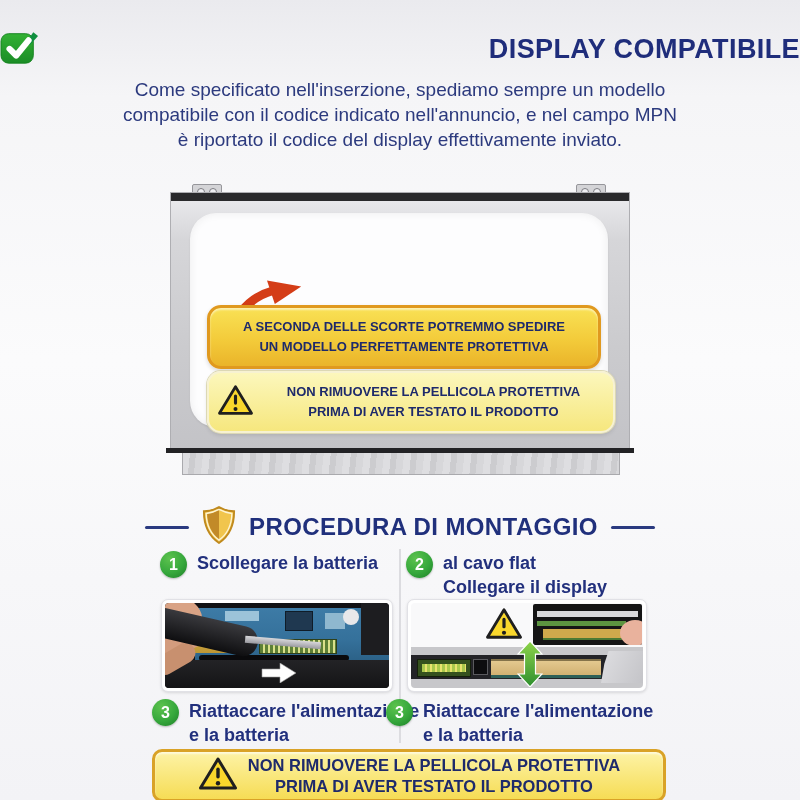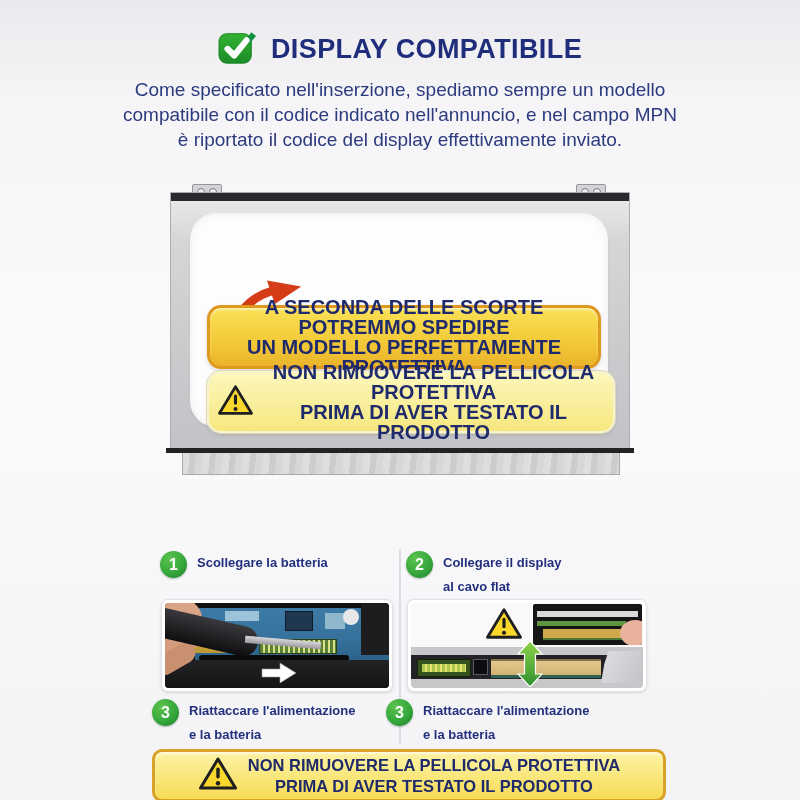--- a/index.html
+++ b/index.html
@@ -1,21 +1,21 @@
 <!DOCTYPE html>
 <html><head>
 <meta charset="utf-8">
 <style>
   html,body{margin:0;padding:0;}
   body{width:800px;height:800px;font-family:"Liberation Sans", sans-serif;}
   .canvas{position:relative;width:800px;height:800px;overflow:hidden;
     background:linear-gradient(180deg,#eaeaee 0%,#f5f5f7 12%,#fbfbfc 45%,#f3f3f6 100%);}
 
   
-  .header{position:absolute;top:28px;left:0;width:100%;display:flex;justify-content:center;align-items:center;gap:13px;}
+  .header{position:absolute;top:28px;left:0;width:100%;display:flex;justify-content:space-between;align-items:center;gap:13px;}
   .title{font-size:27px;font-weight:bold;color:#1f2d7b;letter-spacing:.4px;}
 
   
   .intro{position:absolute;top:77px;left:120px;width:560px;text-align:center;
     font-size:19px;line-height:25px;color:#2c3a7e;}
 
   
   .panel{position:absolute;left:170px;top:184px;width:460px;height:292px;}
   .bracket{position:absolute;top:0;width:28px;height:13px;background:#d4d4d7;border:1px solid #96969b;border-radius:2px;display:flex;align-items:center;justify-content:space-evenly;}
   .bracket-left{left:22px;}
@@ -33,35 +33,35 @@
   .red-arrow{position:absolute;left:52px;top:84px;width:88px;height:60px;}
 
   .note-box{position:absolute;left:36px;width:388px;height:58px;border-radius:14px;
     display:flex;flex-direction:column;justify-content:center;text-align:center;}
   .note-gold{top:112px;background:linear-gradient(180deg,#f9e155 0%,#f3cb3a 55%,#eab42a 100%);
     border:3px solid #e0991f;box-shadow:inset 0 2px 2px rgba(255,255,255,.55),0 2px 4px rgba(0,0,0,.15);}
   .note-pale{top:178px;background:linear-gradient(180deg,#fcf7bc 0%,#f8ecx 0%,#f6e77e 100%);
     background:linear-gradient(180deg,#fcf7bc 0%,#f6e77e 100%);
     border:2px solid #f7f2d2;box-shadow:0 0 0 1px #dcd8b4,0 2px 4px rgba(0,0,0,.12);
     flex-direction:row;align-items:center;gap:8px;padding:0 8px;}
-  .note-line{font-size:20px;font-weight:bold;color:#1e2a6b;line-height:20px;}
+  .note-line{font-size:13px;font-weight:bold;color:#1e2a6b;line-height:20px;}
   .note-pale .txt{flex:1;text-align:center;}
 
   
   .proc-header{position:absolute;top:505px;left:0;width:100%;display:flex;justify-content:center;align-items:center;gap:13px;}
   .hdr-dash{width:44px;height:3px;background:#2a3a80;border-radius:2px;}
   .proc-title{font-size:24px;font-weight:bold;color:#20307c;letter-spacing:.4px;}
 
   
   .step{position:absolute;display:flex;gap:10px;align-items:flex-start;}
   .step-num{width:27px;height:27px;border-radius:50%;flex:0 0 27px;
     background:radial-gradient(circle at 35% 28%,#5cc24e 0%,#36a83c 55%,#1d7e27 100%);
     color:#fff;font-weight:bold;font-size:16px;text-align:center;line-height:27px;
     box-shadow:0 1px 2px rgba(0,0,0,.25);}
-  .step-text{font-size:13px;font-weight:bold;color:#22307d;line-height:24px;}
+  .step-text{font-size:18px;font-weight:bold;color:#22307d;line-height:24px;}
   .col-divider{position:absolute;left:399px;top:549px;width:2px;height:194px;background:#dcdce0;}
 
   
   .photo{position:absolute;background:#fff;border:1px solid #e1e1e6;border-radius:7px;padding:3px;
     box-shadow:0 1px 3px rgba(0,0,0,.12);}
   .photo-inner{position:relative;width:100%;height:100%;overflow:hidden;border-radius:4px;}
 
   
   .lp-base{position:absolute;inset:0;background:#101013;}
   .lp-pcb{position:absolute;left:30px;top:5px;right:0;height:52px;
@@ -173,33 +173,45 @@
           <div class="note-line">NON RIMUOVERE LA PELLICOLA PROTETTIVA</div>
           <div class="note-line">PRIMA DI AVER TESTATO IL PRODOTTO</div>
         </span>
       </div>
     </div>
 
     <div class="panel-bottomline"></div>
     <div class="foil"></div>
   </div>
 
+  <div class="proc-header">
+    <span class="hdr-dash"></span>
+    <span>
+      <svg width="34" height="40" viewBox="0 0 36 42">
+        <path d="M18 2 C24 5.5 29 6.5 34 6.5 C34 19 30 32 18 40 C6 32 2 19 2 6.5 C7 6.5 12 5.5 18 2 Z" fill="#f1c54d" stroke="#c08a1e" stroke-width="2"></path>
+        <path d="M18 5 C13.5 7.5 9.5 8.6 5.5 9 C5.8 19.5 9.5 29.5 18 36 Z" fill="#c28a28"></path>
+        <path d="M18 4.5 C23.5 7.5 28 8.4 31.6 8.8 C31.4 19 28 29.8 18 37 C8 29.8 4.6 19 4.4 8.8 C8 8.4 12.5 7.5 18 4.5 Z" fill="none" stroke="#fdf4d4" stroke-width="1.4"></path>
+      </svg>
+    </span>
+    <span class="proc-title">PROCEDURA DI MONTAGGIO</span>
+    <span class="hdr-dash"></span>
+  </div>
 
   <div class="step" style="left:160px;top:551px;">
     <span class="step-num">1</span>
     <span class="step-text">
       <div>Scollegare la batteria</div>
     </span>
   </div>
 
   <div class="step" style="left:406px;top:551px;">
     <span class="step-num">2</span>
     <span class="step-text">
+      <div>al cavo flat</div>
       <div>Collegare il display</div>
-      <div>al cavo flat</div>
     </span>
   </div>
 
   <div class="col-divider"></div>
 
   <div class="photo" style="left:161px;top:599px;width:224px;height:85px;">
     <div class="photo-inner">
       <div class="lp-base"></div>
       <div class="lp-pcb"></div>
       <div class="lp-chip3"></div>

